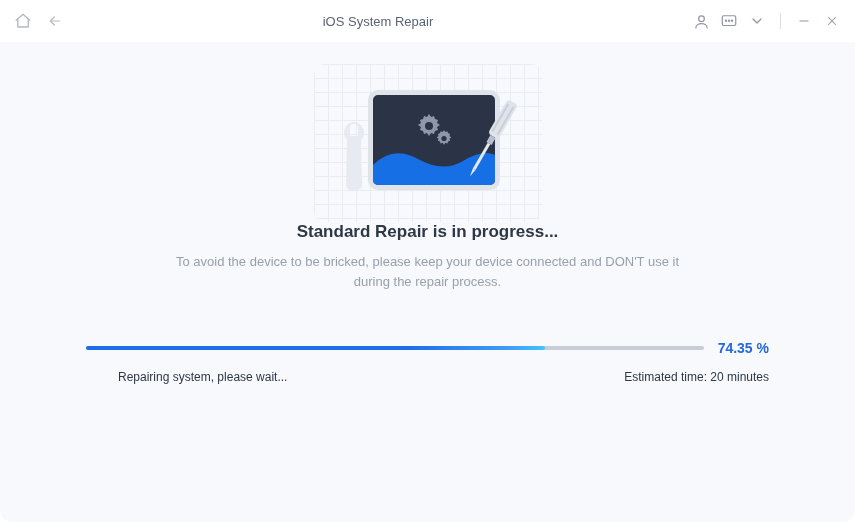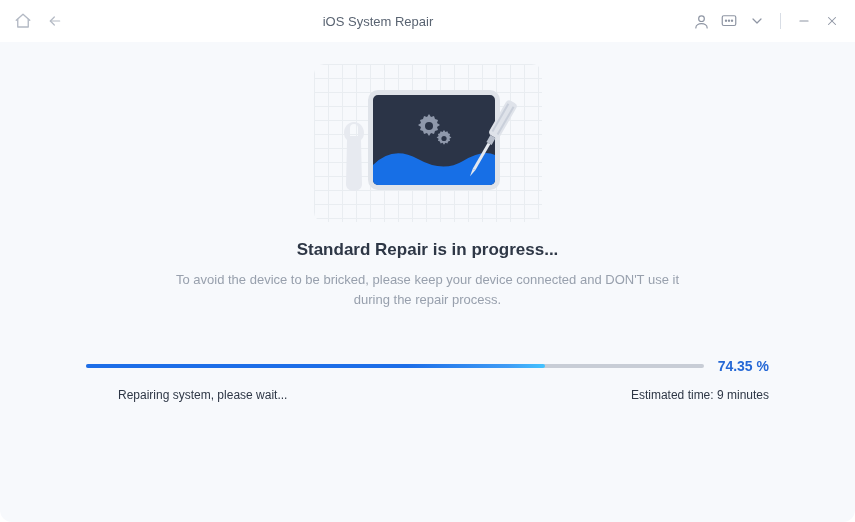--- a/index.html
+++ b/index.html
@@ -20,21 +20,21 @@
         linear-gradient(#e7ebf0 1px, transparent 1px),
         linear-gradient(90deg, #e7ebf0 1px, transparent 1px);
       background-size: 14px 14px;
       opacity: 0.85;
     }
     .device { position: absolute; left: 54px; top: 26px; width: 132px; height: 100px; background: #2b3447; border-radius: 10px; border: 5px solid #e0e4ea; overflow: hidden; }
     .device .wave { position: absolute; left: 0; right: 0; bottom: 0; }
     .gear-wrap { position: absolute; left: 42px; top: 18px; }
     .wrench { position: absolute; left: 16px; top: 40px; }
     .screwdriver { position: absolute; right: 20px; top: 30px; }
-    .heading { text-align: center; color: #2e3746; font-size: 17px; font-weight: 700; margin-top: 18px; }
+    .heading { text-align: center; color: #2e3746; font-size: 17px; font-weight: 700; }
     .subtext { text-align: center; color: #98a0ad; font-size: 13px; padding: 10px 170px 0; line-height: 1.55; }
     .progress-area { margin: 48px 86px 0; position: relative; }
     .bar-outer { position: relative; height: 4px; width: 100%; }
     .bar-bg { position: absolute; left: 0; right: 0; top: 0; height: 4px; background: linear-gradient(#c8cdd6,#c8cdd6); border-radius: 2px; }
     .bar-fill { position: absolute; left: 0; top: 0; height: 4px; border-radius: 2px;
       background: linear-gradient(90deg, #1d6ee8 0%, #1d6ee8 70%, #3f9cf5 92%, #43c3ff 100%); }
     .bar-row { display: flex; align-items: center; gap: 14px; }
     .percent { color: #2568d6; font-weight: 700; font-size: 14px; white-space: nowrap; }
     .below { display: flex; justify-content: space-between; margin-top: 14px; color: #2e3746; font-size: 12px; margin-left: 32px; }
     .below .right { color: #2e3746; }
@@ -132,16 +132,16 @@
   <div class="progress-area">
     <div class="bar-row">
       <div class="bar-outer">
         <div class="bar-bg"></div>
         <div class="bar-fill" id="bar-fill" style="width: 74.35%;"></div>
       </div>
       <div class="percent">74.35 %</div>
     </div>
     <div class="below">
       <div class="left">Repairing system, please wait...</div>
-      <div class="right">Estimated time: 9 minutes</div>
+      <div class="right">Estimated time: 20 minutes</div>
     </div>
   </div>
 </div>
 
 </body></html>

